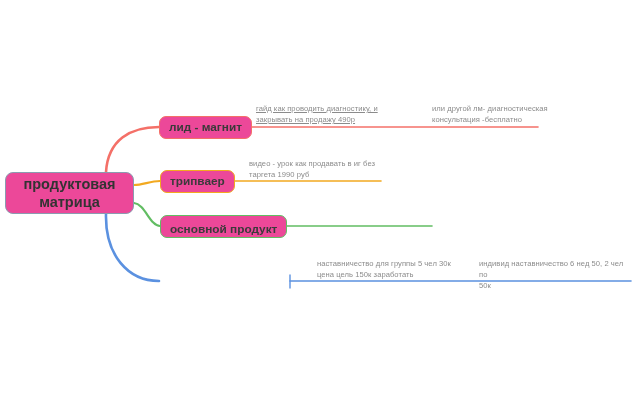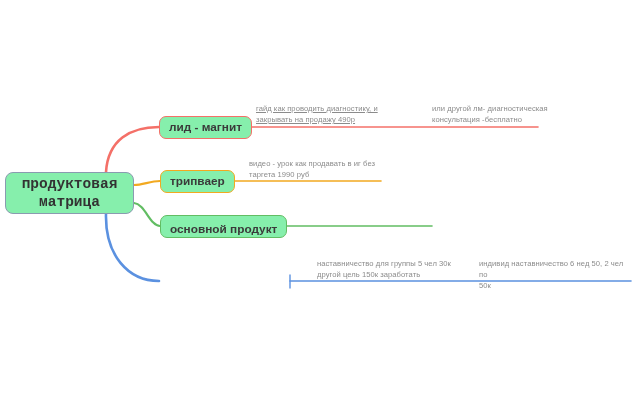--- a/index.html
+++ b/index.html
@@ -27,39 +27,38 @@
     height: 395px;
     pointer-events: none;
   }
   .node {
     position: absolute;
     box-sizing: border-box;
     display: flex;
     align-items: center;
     justify-content: center;
     text-align: center;
-    background: #86efac;
+    background: #ec4899;
     border-style: solid;
     border-radius: 7px;
     color: #3a3a3a;
     line-height: 1.25;
   }
   .root-node {
     left: 5px;
     top: 172px;
     width: 129px;
     height: 42px;
     border-width: 1.6px;
     border-color: #8a9bb0;
     border-radius: 8px;
     font-size: 14.5px;
     font-weight: bold;
     color: #333333;
     padding: 2px 6px;
-    font-family: Liberation Mono, monospace;
   }
   .root-node .root-text {
     display: block;
     width: 100%;
   }
   .branch-node {
     border-width: 1.7px;
     font-size: 11.8px;
     font-weight: bold;
     padding: 0 9px;
@@ -127,20 +126,20 @@
     <span>видео - урок как продавать в иг без</span><br>
     <span>таргета 1990 руб</span>
   </div>
 
   <div class="node branch-node" style="left:160px; top:215px; border-color:#62bd63;align-items:flex-end;">
     <span>основной продукт</span>
   </div>
 
   <div class="note" style="left:317px; top:258px; width:155px;">
     <span>наставничество для группы 5 чел 30к</span><br>
-    <span>другой цель 150к заработать</span>
+    <span>цена цель 150к заработать</span>
   </div>
   <div class="note" style="left:479px; top:258px; width:150px;">
     <span>индивид наставничество 6 нед 50, 2 чел по</span><br>
     <span>50к</span>
   </div>
 
 </div>
 
 </body></html>

